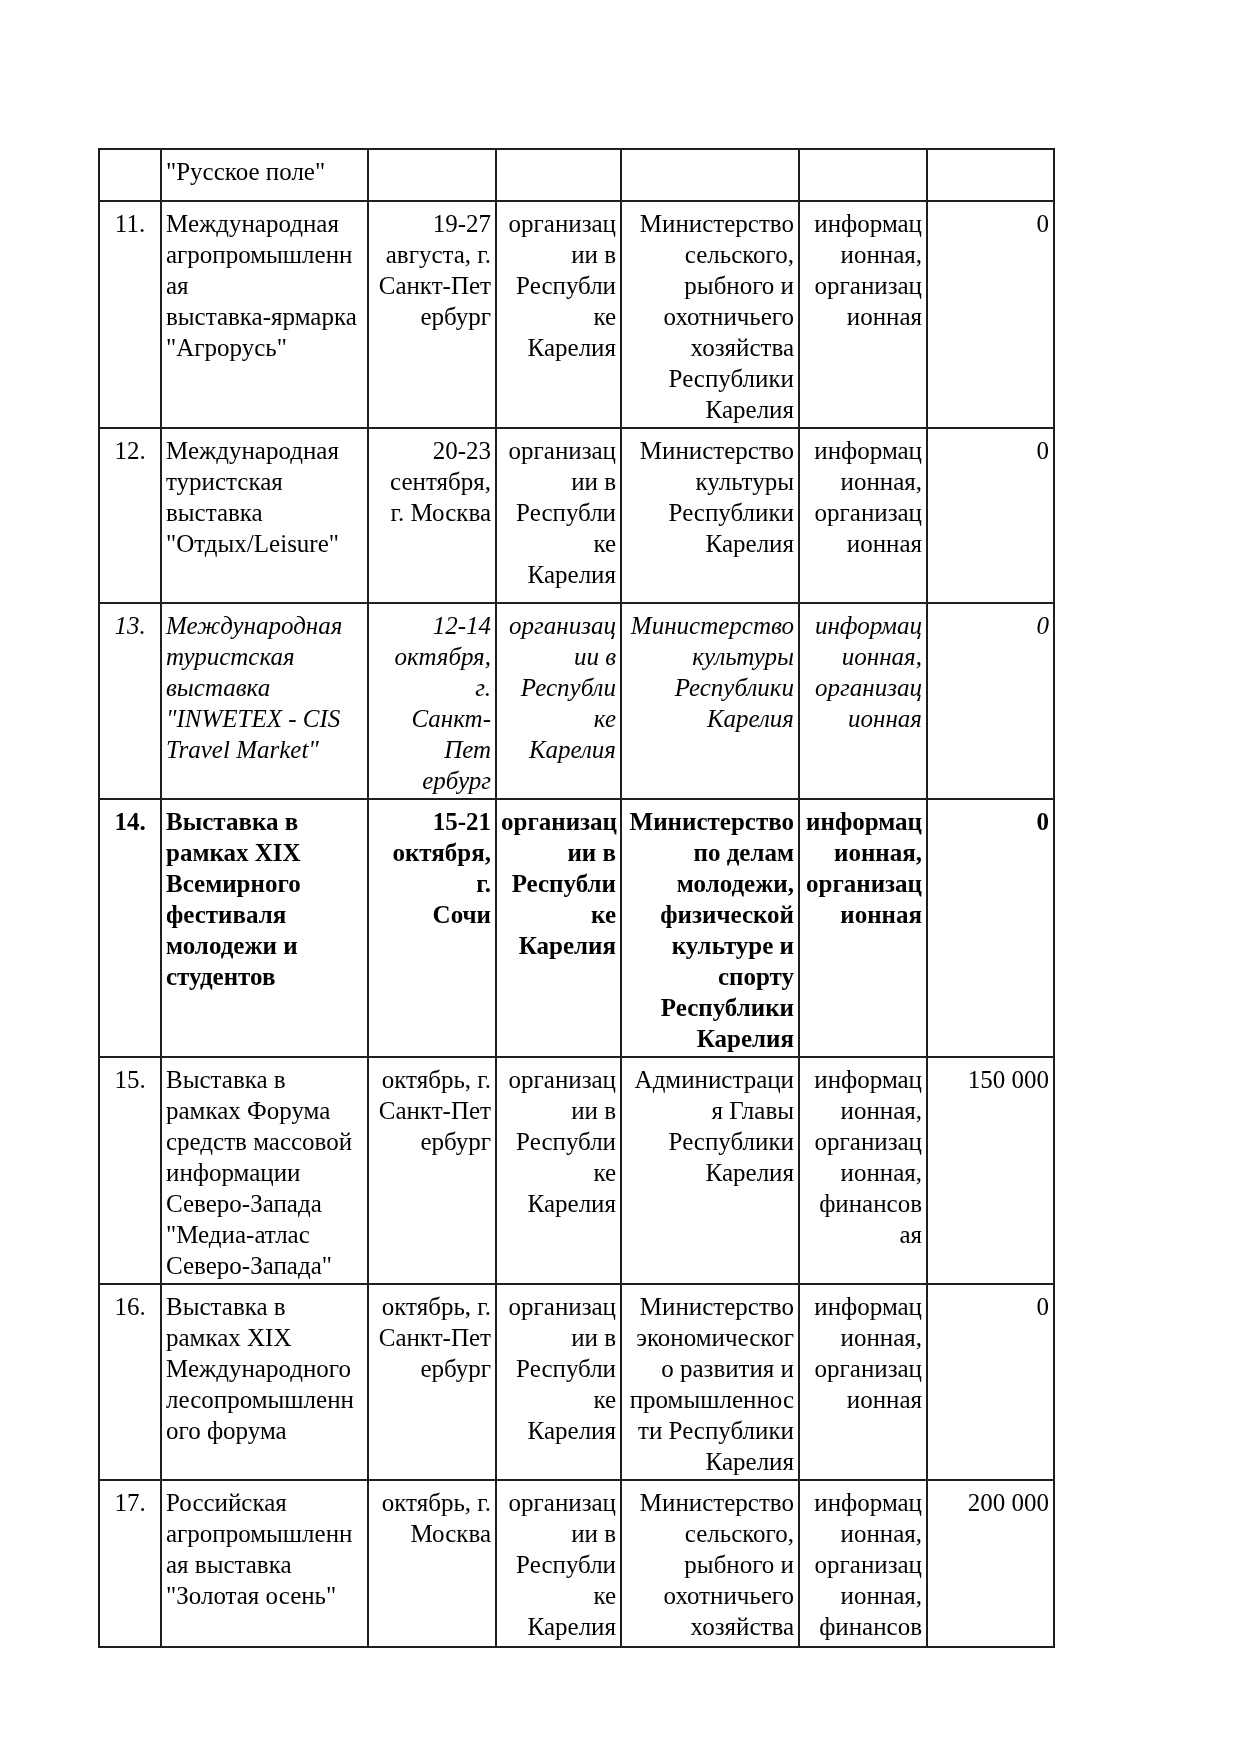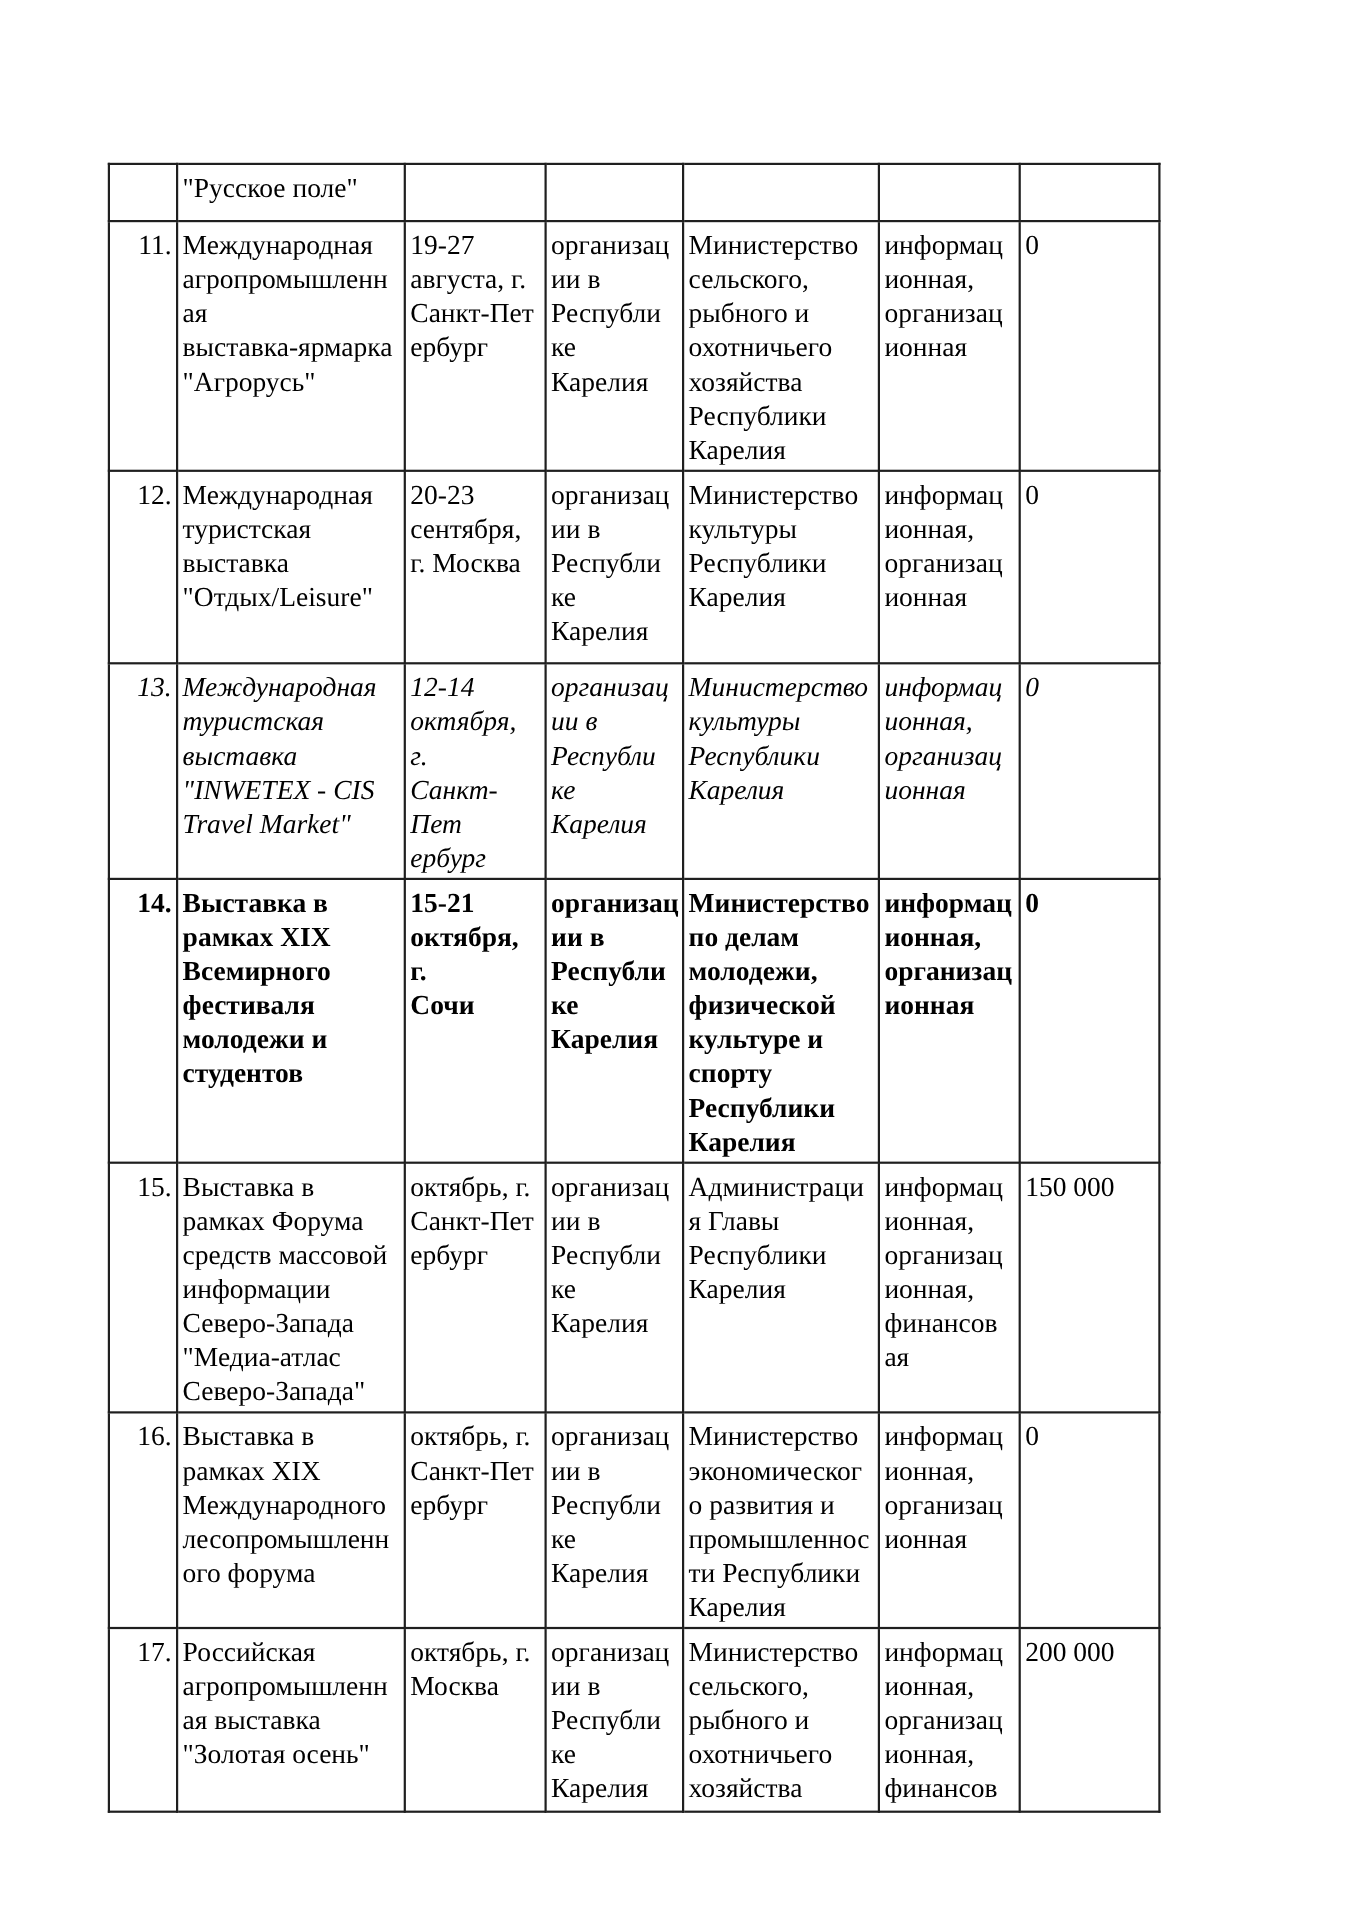--- a/index.html
+++ b/index.html
@@ -33,30 +33,30 @@
   }
   table.events td {
     border: 2px solid #1f1f1f;
     vertical-align: top;
     padding: 6px 4px 2px 4px;
     white-space: pre-line;
     overflow: hidden;
     word-wrap: normal;
   }
   td.c-num {
-    text-align: right;
+    text-align: center;
     padding-right: 8px;
   }
   td.c-name {
     text-align: left;
     padding-left: 8px;
     padding-right: 6px;
   }
   td.c-date, td.c-part, td.c-resp, td.c-type, td.c-amount {
-    text-align: left;
+    text-align: right;
   }
   tr.r0 { height: 52px; }
   tr.r1 { height: 223px; }
   tr.r2 { height: 175px; }
   tr.r3 { height: 163px; font-style: italic; }
   tr.r4 { height: 253px; font-weight: bold; }
   tr.r5 { height: 225px; padding-left: 12px; }
   tr.r6 { height: 192px; }
   tr.r7 { height: 167px; border-radius: 13px; }
 </style>

